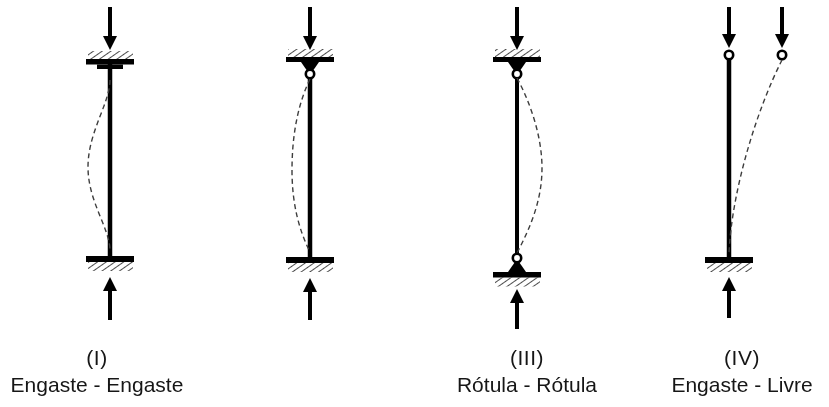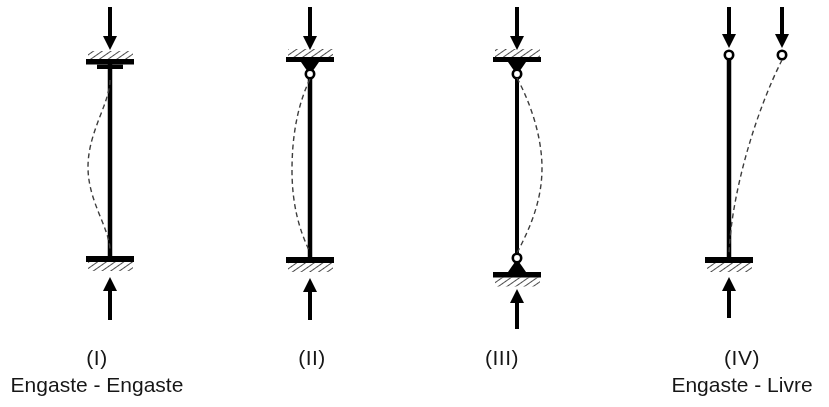--- a/index.html
+++ b/index.html
@@ -136,23 +136,23 @@
         <line x1="729" y1="290" x2="729" y2="318" stroke="#000" stroke-width="4"></line>
       </g>
     </g>
   </svg>
 
   <div class="case-label" style="left:-13px">
     <div class="numeral">(I)</div>
     <div class="name">Engaste - Engaste</div>
   </div>
   <div class="case-label" style="left:202px">
-    <div class="numeral">(II)</div>
   </div>
-  <div class="case-label" style="left:392px">
+  <div class="case-label" style="left:417px">
     <div class="numeral">(III)</div>
+    <div class="name">Rótula - Rótula</div>
   </div>
   <div class="case-label" style="left:632px">
     <div class="numeral">(IV)</div>
     <div class="name">Engaste - Livre</div>
   </div>
 
 </div>
 
 </body></html>

